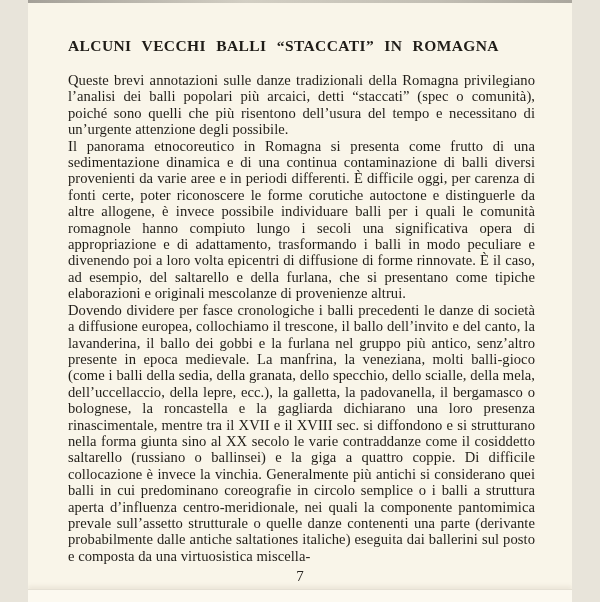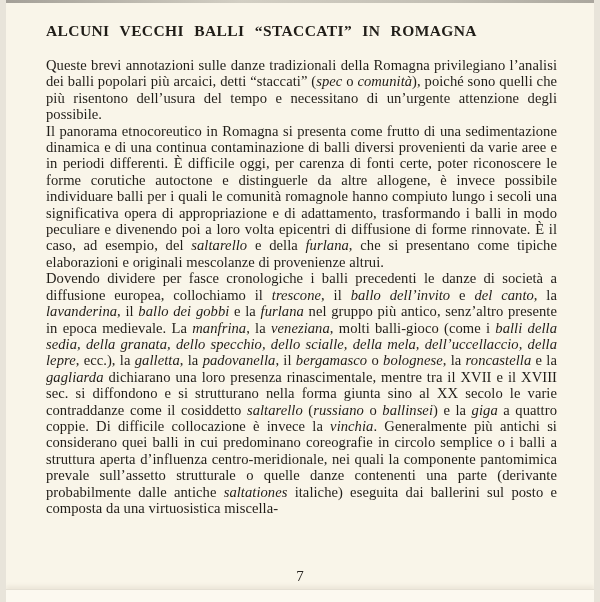--- a/index.html
+++ b/index.html
@@ -2,27 +2,27 @@
 <html><head>
 <meta charset="utf-8">
 <style>
   html, body {
     margin: 0;
     padding: 0;
     background: #e8e4da;
   }
   .page {
     position: relative;
-    width: 588px;
+    width: 544px;
     height: 602px;
     margin: 0 auto;
     background: #f9f5e9;
     overflow: hidden;
     box-sizing: border-box;
-    padding: 22px 37px 0 40px;
+    padding: 37px 37px 0 40px;
     font-family: "Liberation Serif", "DejaVu Serif", serif;
     color: #201d18;
   }
   
   .scan-edge-top {
     position: absolute;
     top: 0; left: 0; right: 0;
     height: 3px;
     background: linear-gradient(to right, #8f8b84, #c9c5ba 40%, #b5b1a7 75%, #97938b);
     opacity: .8;
@@ -45,21 +45,20 @@
     white-space: nowrap;
   }
   .body-text p {
     margin: 0;
     font-size: 14.6px;
     line-height: 16.4px;
     text-align: justify;
     letter-spacing: 0.05px;
   }
   .body-text .it {
-    font-style: italic;
   }
   .page-number {
     position: absolute;
     left: 0;
     bottom: 17px;
     width: 100%;
     text-align: center;
     font-size: 15px;
     color: #262320;
   }

